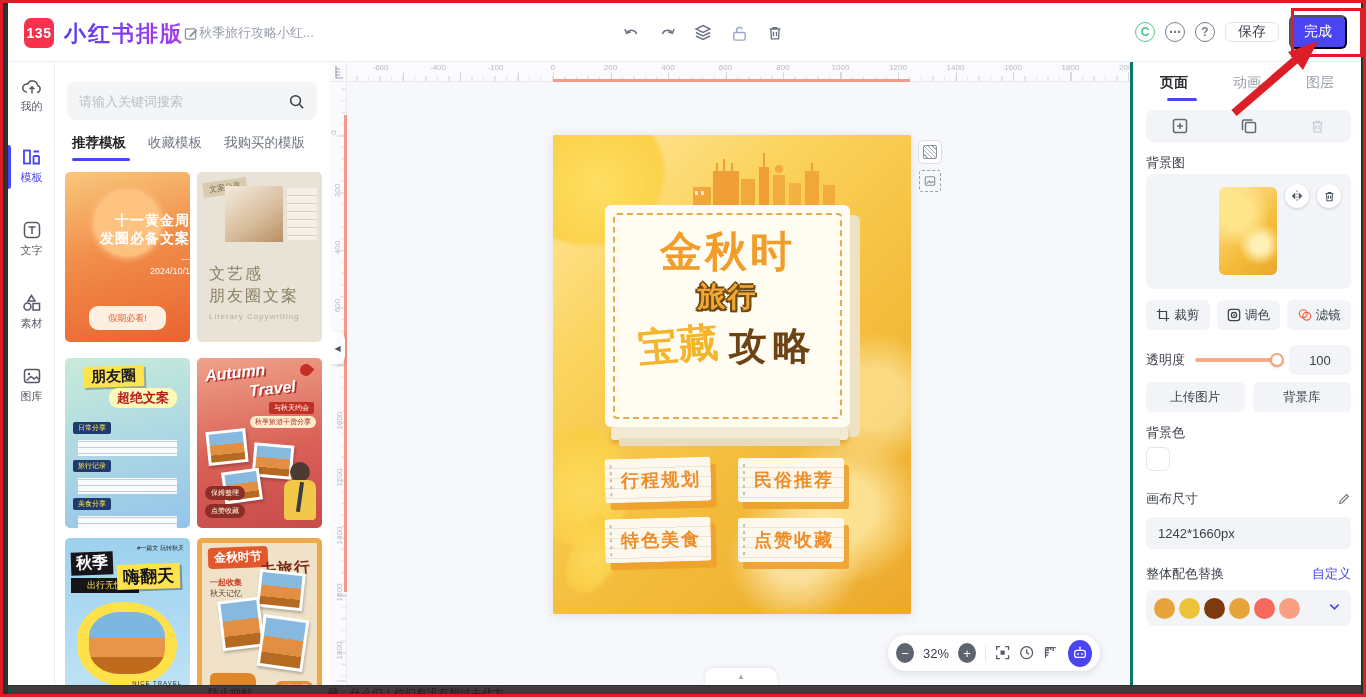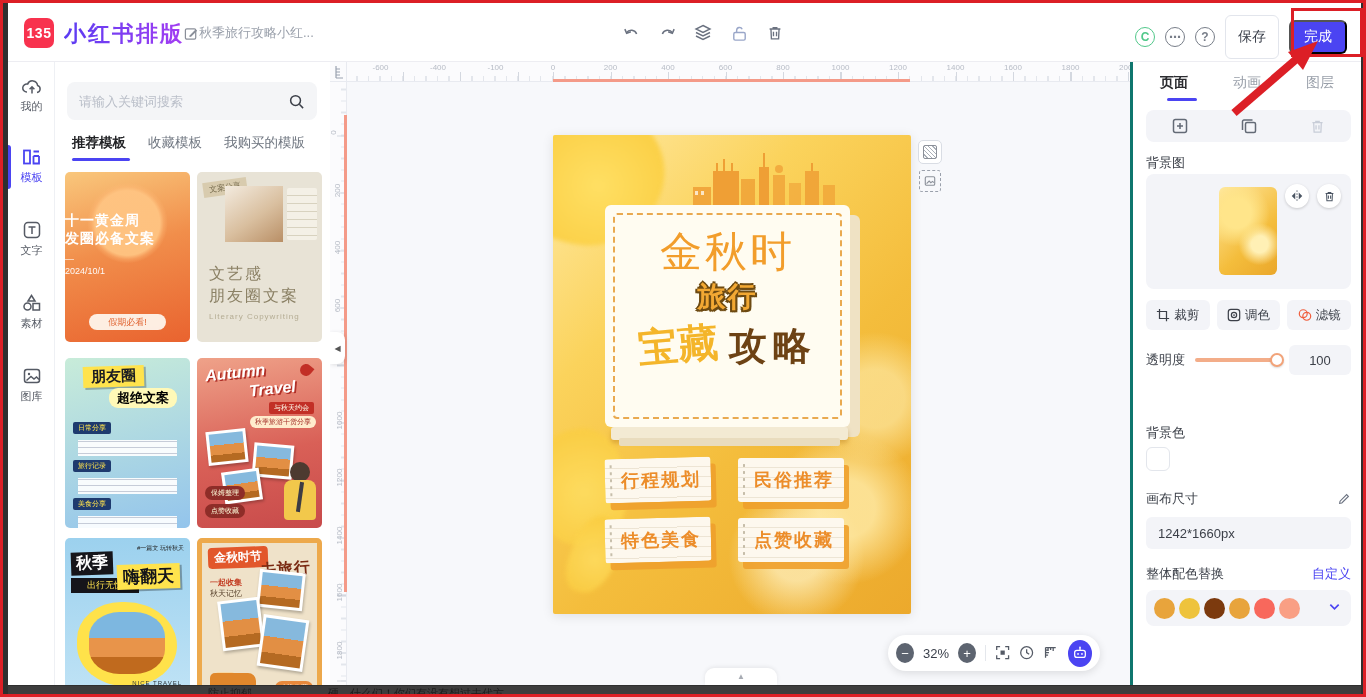--- a/index.html
+++ b/index.html
@@ -13,58 +13,58 @@
   .logo{left:16px;top:15px;width:30px;height:30px;background:#f8324e;border-radius:7px;color:#fff;font-weight:900;font-size:14px;display:flex;align-items:center;justify-content:center;letter-spacing:.5px}
   .apptitle{left:56px;top:16px;font-size:22px;font-weight:900;letter-spacing:2px;background:linear-gradient(90deg,#5a3cf2,#a43ef2);-webkit-background-clip:text;background-clip:text;color:transparent}
   .docwrap{left:176px;top:21px;display:flex;align-items:center;color:#9aa0ab}
   .docname{font-size:13px;color:#9aa0ab}
   .tb-ico{width:22px;height:22px;color:#6b7280;display:flex;align-items:center;justify-content:center}
   .tb-group{left:612px;top:19px;display:flex;gap:14px;align-items:center}
   .tr-group{right:14px;top:12px;display:flex;gap:10px;align-items:center}
   .circ-ico{width:20px;height:20px;border-radius:50%;display:flex;align-items:center;justify-content:center;font-size:12px}
   .ico-c{border:1.5px solid #51c88a;color:#51c88a;font-weight:700}
   .ico-chat,.ico-help{border:1.5px solid #787e89;color:#787e89;font-weight:700}
-  .btn-save{width:54px;height:44px;background:#fff;border:1px solid #e2e5ec;border-radius:6px;font-size:14px;color:#3a3f4a;display:flex;align-items:center;justify-content:center}
+  .btn-save{width:54px;height:20px;background:#fff;border:1px solid #e2e5ec;border-radius:6px;font-size:14px;color:#3a3f4a;display:flex;align-items:center;justify-content:center}
   .btn-done{width:58px;height:34px;background:#4b44f2;border-radius:6px;font-size:14px;color:#fff;display:flex;align-items:center;justify-content:center}
   
   .rail{position:absolute;left:0;top:59px;width:47px;height:623px;background:#fff;border-right:1px solid #eef0f4}
   .rail-item{position:absolute;left:0;width:47px;height:52px;display:flex;flex-direction:column;align-items:center;gap:3px;color:#555a64}
   .rail-item span{font-size:11px}
   .rail-item.active{color:#4b44f2}
   .rail-bar{left:0;top:83px;width:3px;height:44px;background:#4b44f2;border-radius:0 3px 3px 0}
   
   .lpanel{position:absolute;left:47px;top:59px;width:275px;height:623px;background:#fff}
   .search{left:12px;top:20px;width:250px;height:38px;background:#f4f5f7;border-radius:8px;display:flex;align-items:center;padding:0 12px}
   .search input{flex:1;border:0;background:transparent;outline:none;font-size:13px;color:#333}
   .search input::placeholder{color:#b9bec8}
   .ltabs{left:17px;top:72px;display:flex;gap:22px;font-size:13.5px;color:#6f7680}
   .ltabs .on{color:#222326;font-weight:700}
   .lunder{left:17px;top:96px;width:58px;height:3px;background:#4b44f2;border-radius:2px}
   .tpl{position:absolute;width:125px;height:170px;border-radius:5px;overflow:hidden}
   .c0{left:10px}.c1{left:142px}
   .r0{top:110px}.r1{top:296px}.r2{top:476px}
   
-  .t1{background:radial-gradient(circle at 50% 30%,rgba(255,196,130,.95) 0 24%,rgba(255,186,120,.4) 27%,transparent 30%),linear-gradient(165deg,#f9c77c 0%,#f18e4b 45%,#e9632f 100%);color:#fff;text-align:left}
+  .t1{background:radial-gradient(circle at 50% 30%,rgba(255,196,130,.95) 0 24%,rgba(255,186,120,.4) 27%,transparent 30%),linear-gradient(165deg,#f9c77c 0%,#f18e4b 45%,#e9632f 100%);color:#fff;text-align:right}
   .t1 .l1{margin-top:40px;font-size:14px;font-weight:800;letter-spacing:1px}
   .t1 .l2{font-size:14px;font-weight:800;letter-spacing:1px}
   .t1 .dv{font-size:9px;margin-top:6px;opacity:.9}
   .t1 .dt{font-size:9px;margin-top:2px;opacity:.95}
-  .t1 .bg1{left:24px;bottom:12px;width:77px;height:16px;border-radius:9px;background:rgba(255,252,245,.9);color:#e0622f;font-size:9px;display:flex;align-items:center;justify-content:center}
+  .t1 .bg1{left:24px;bottom:12px;width:77px;height:24px;border-radius:9px;background:rgba(255,252,245,.9);color:#e0622f;font-size:9px;display:flex;align-items:center;justify-content:center}
   
   .t2{background:#e8e3d6}
   .t2 .tag{left:6px;top:8px;background:#d8cbae;color:#776c4e;font-size:8px;padding:2px 6px;transform:rotate(-8deg)}
   .t2 .ph{left:28px;top:14px;width:58px;height:56px;background:linear-gradient(145deg,#f3ebdf,#d9bf9f 55%,#b98f66)}
   .t2 .pnl{left:90px;top:16px;width:30px;height:52px;background:#f4f0e6;border-radius:2px;background-image:repeating-linear-gradient(#0000 0 7px,#d8d2bf 7px 8px)}
   .t2 .l1{left:12px;top:92px;font-size:16px;color:#8b8165;letter-spacing:2px}
   .t2 .l2{left:12px;top:114px;font-size:16px;color:#8b8165;letter-spacing:2px}
   .t2 .sub{left:12px;top:140px;font-size:8px;color:#b4ac93;letter-spacing:1px}
   
   .t3{background:linear-gradient(165deg,#c8ecd9,#93c4ec)}
   .t3 .l1{left:18px;top:8px;background:#ffe34d;color:#1c1d22;font-size:15px;font-weight:900;padding:1px 8px;transform:rotate(-2deg);box-shadow:2px 2px 0 rgba(0,0,0,.25)}
-  .t3 .l2{left:44px;top:30px;background:#fff9b8;color:#000000;font-size:13px;font-weight:900;padding:1px 8px;border-radius:9px}
+  .t3 .l2{left:44px;top:30px;background:#fff9b8;color:#b91c1c;font-size:13px;font-weight:900;padding:1px 8px;border-radius:9px}
   .t3 .sec{position:absolute;left:8px;width:109px}
   .t3 .bdg{display:inline-block;background:#1e3a6e;color:#ffe34d;font-size:7px;padding:1px 5px;border-radius:2px;margin-bottom:2px}
   .t3 .card3{background:rgba(255,255,255,.92);border-radius:3px;height:24px;background-image:repeating-linear-gradient(#0000 0 5px,#c6ccd8 5px 6px);background-clip:content-box;padding:4px 5px}
   
   .t4{background:linear-gradient(170deg,#efa289,#d96057 55%,#c84b4b)}
   .t4 .l1{left:8px;top:6px;color:#fff;font-size:16px;font-weight:900;font-style:italic;transform:rotate(-6deg);text-shadow:1.5px 1.5px 0 #b03028}
   .t4 .l2{left:52px;top:22px;color:#fff;font-size:16px;font-weight:900;font-style:italic;transform:rotate(-6deg);text-shadow:1.5px 1.5px 0 #b03028}
   .t4 .mpl{right:10px;top:6px;width:12px;height:12px;background:#c22f26;border-radius:50% 0 50% 50%;transform:rotate(40deg)}
   .t4 .tg1{right:8px;top:44px;background:#c22f26;color:#ffe;font-size:7px;padding:1px 5px;border-radius:2px}
   .t4 .tg2{right:6px;top:58px;background:#ffeccd;color:#a5322b;font-size:7px;padding:1px 5px;border-radius:6px}
@@ -112,21 +112,21 @@
   .leaf{position:absolute;background:radial-gradient(circle at 55% 55%,#ffdf63,#f9c838);filter:blur(2px)}
   .lf1{left:-30px;top:-28px;width:140px;height:140px;border-radius:52% 48% 58% 42%;transform:rotate(15deg)}
   .lf2{left:-22px;top:295px;width:95px;height:115px;border-radius:58% 42% 50% 50%;opacity:.85;transform:rotate(-12deg)}
   .lf3{left:18px;top:380px;width:46px;height:80px;border-radius:50% 50% 60% 40%;opacity:.8;transform:rotate(20deg)}
   .sky{position:absolute;left:140px;top:14px;width:155px;height:58px;color:#ef9f35}
   .pcard-sh{left:62px;top:80px;width:245px;height:222px;background:#efe2c4;border-radius:6px}
   .pbase1{left:58px;top:292px;width:237px;height:13px;background:#f3ead3;border-radius:3px;box-shadow:0 3px 4px rgba(170,110,20,.35)}
   .pbase2{left:66px;top:303px;width:221px;height:8px;background:#e9dcbe;border-radius:2px}
   .pcard{left:52px;top:70px;width:245px;height:222px;background:#fffcf1;border-radius:6px;text-align:center}
   .pcard::before{content:"";position:absolute;inset:8px;border:2px dashed #e9a94f;border-radius:4px}
-  .pt1{margin-top:26px;font-size:42px;line-height:1;font-weight:400;color:#f29d2b;letter-spacing:3px}
+  .pt1{margin-top:26px;font-size:42px;line-height:1;font-weight:700;color:#f29d2b;letter-spacing:3px}
   .pt2{margin-top:10px;font-size:28px;line-height:1;font-weight:900;color:#f2a833;letter-spacing:2px;text-shadow:-2px 0 #6d4a12,2px 0 #6d4a12,0 -2px #6d4a12,0 2px #6d4a12,2px 2px #6d4a12,-2px 2px #6d4a12}
   .pt3{margin-top:14px;line-height:1;font-weight:900}
   .pt3a{display:inline-block;font-size:40px;color:#f4b52a;transform:rotate(-5deg)}
   .pt3b{display:inline-block;font-size:38px;color:#6d4214;letter-spacing:6px;margin-left:6px}
   .strip{position:absolute;width:106px;height:44px;background:#fdf8ee;border-radius:3px;box-shadow:5px 7px 0 rgba(238,160,44,.9);display:flex;align-items:center;justify-content:center;background-image:repeating-linear-gradient(180deg,transparent 0 9px,rgba(180,160,120,.22) 9px 10px)}
   .strip::before{content:"";position:absolute;left:3px;top:4px;bottom:4px;width:6px;background-image:radial-gradient(circle,#c5bda9 1.1px,transparent 1.3px);background-size:6px 7px}
   .strip span{font-size:18px;font-weight:900;color:#ec8d2a;letter-spacing:2px;margin-left:6px}
   .rA{transform:rotate(-1.5deg)}
   
   .sidebtn{width:24px;height:24px;background:#fff;border:1px solid #d9dde4;border-radius:5px;display:flex;align-items:center;justify-content:center}
@@ -593,20 +593,24 @@
       </div>
 
       <div class="abs oprow">
         <span class="rlabel">透明度</span>
         <span class="track">
             <span class="knob"></span>
           </span>
         <span class="opval">100</span>
       </div>
 
+      <div class="abs uprow">
+        <span class="upbtn">上传图片</span>
+        <span class="upbtn">背景库</span>
+      </div>
 
       <div class="abs rlabel" style="left:13px;top:362px">背景色</div>
       <div class="abs bgswatch"></div>
 
       <div class="abs sizerow">
         <span class="rlabel">画布尺寸</span>
         <span>
             <svg width="14" height="14" viewBox="0 0 16 16" fill="none" stroke="#6b7280" stroke-width="1.3">
               <path d="M3 13 L3.5 10.5 L11 3 L13 5 L5.5 12.5 Z"></path>
             </svg>

